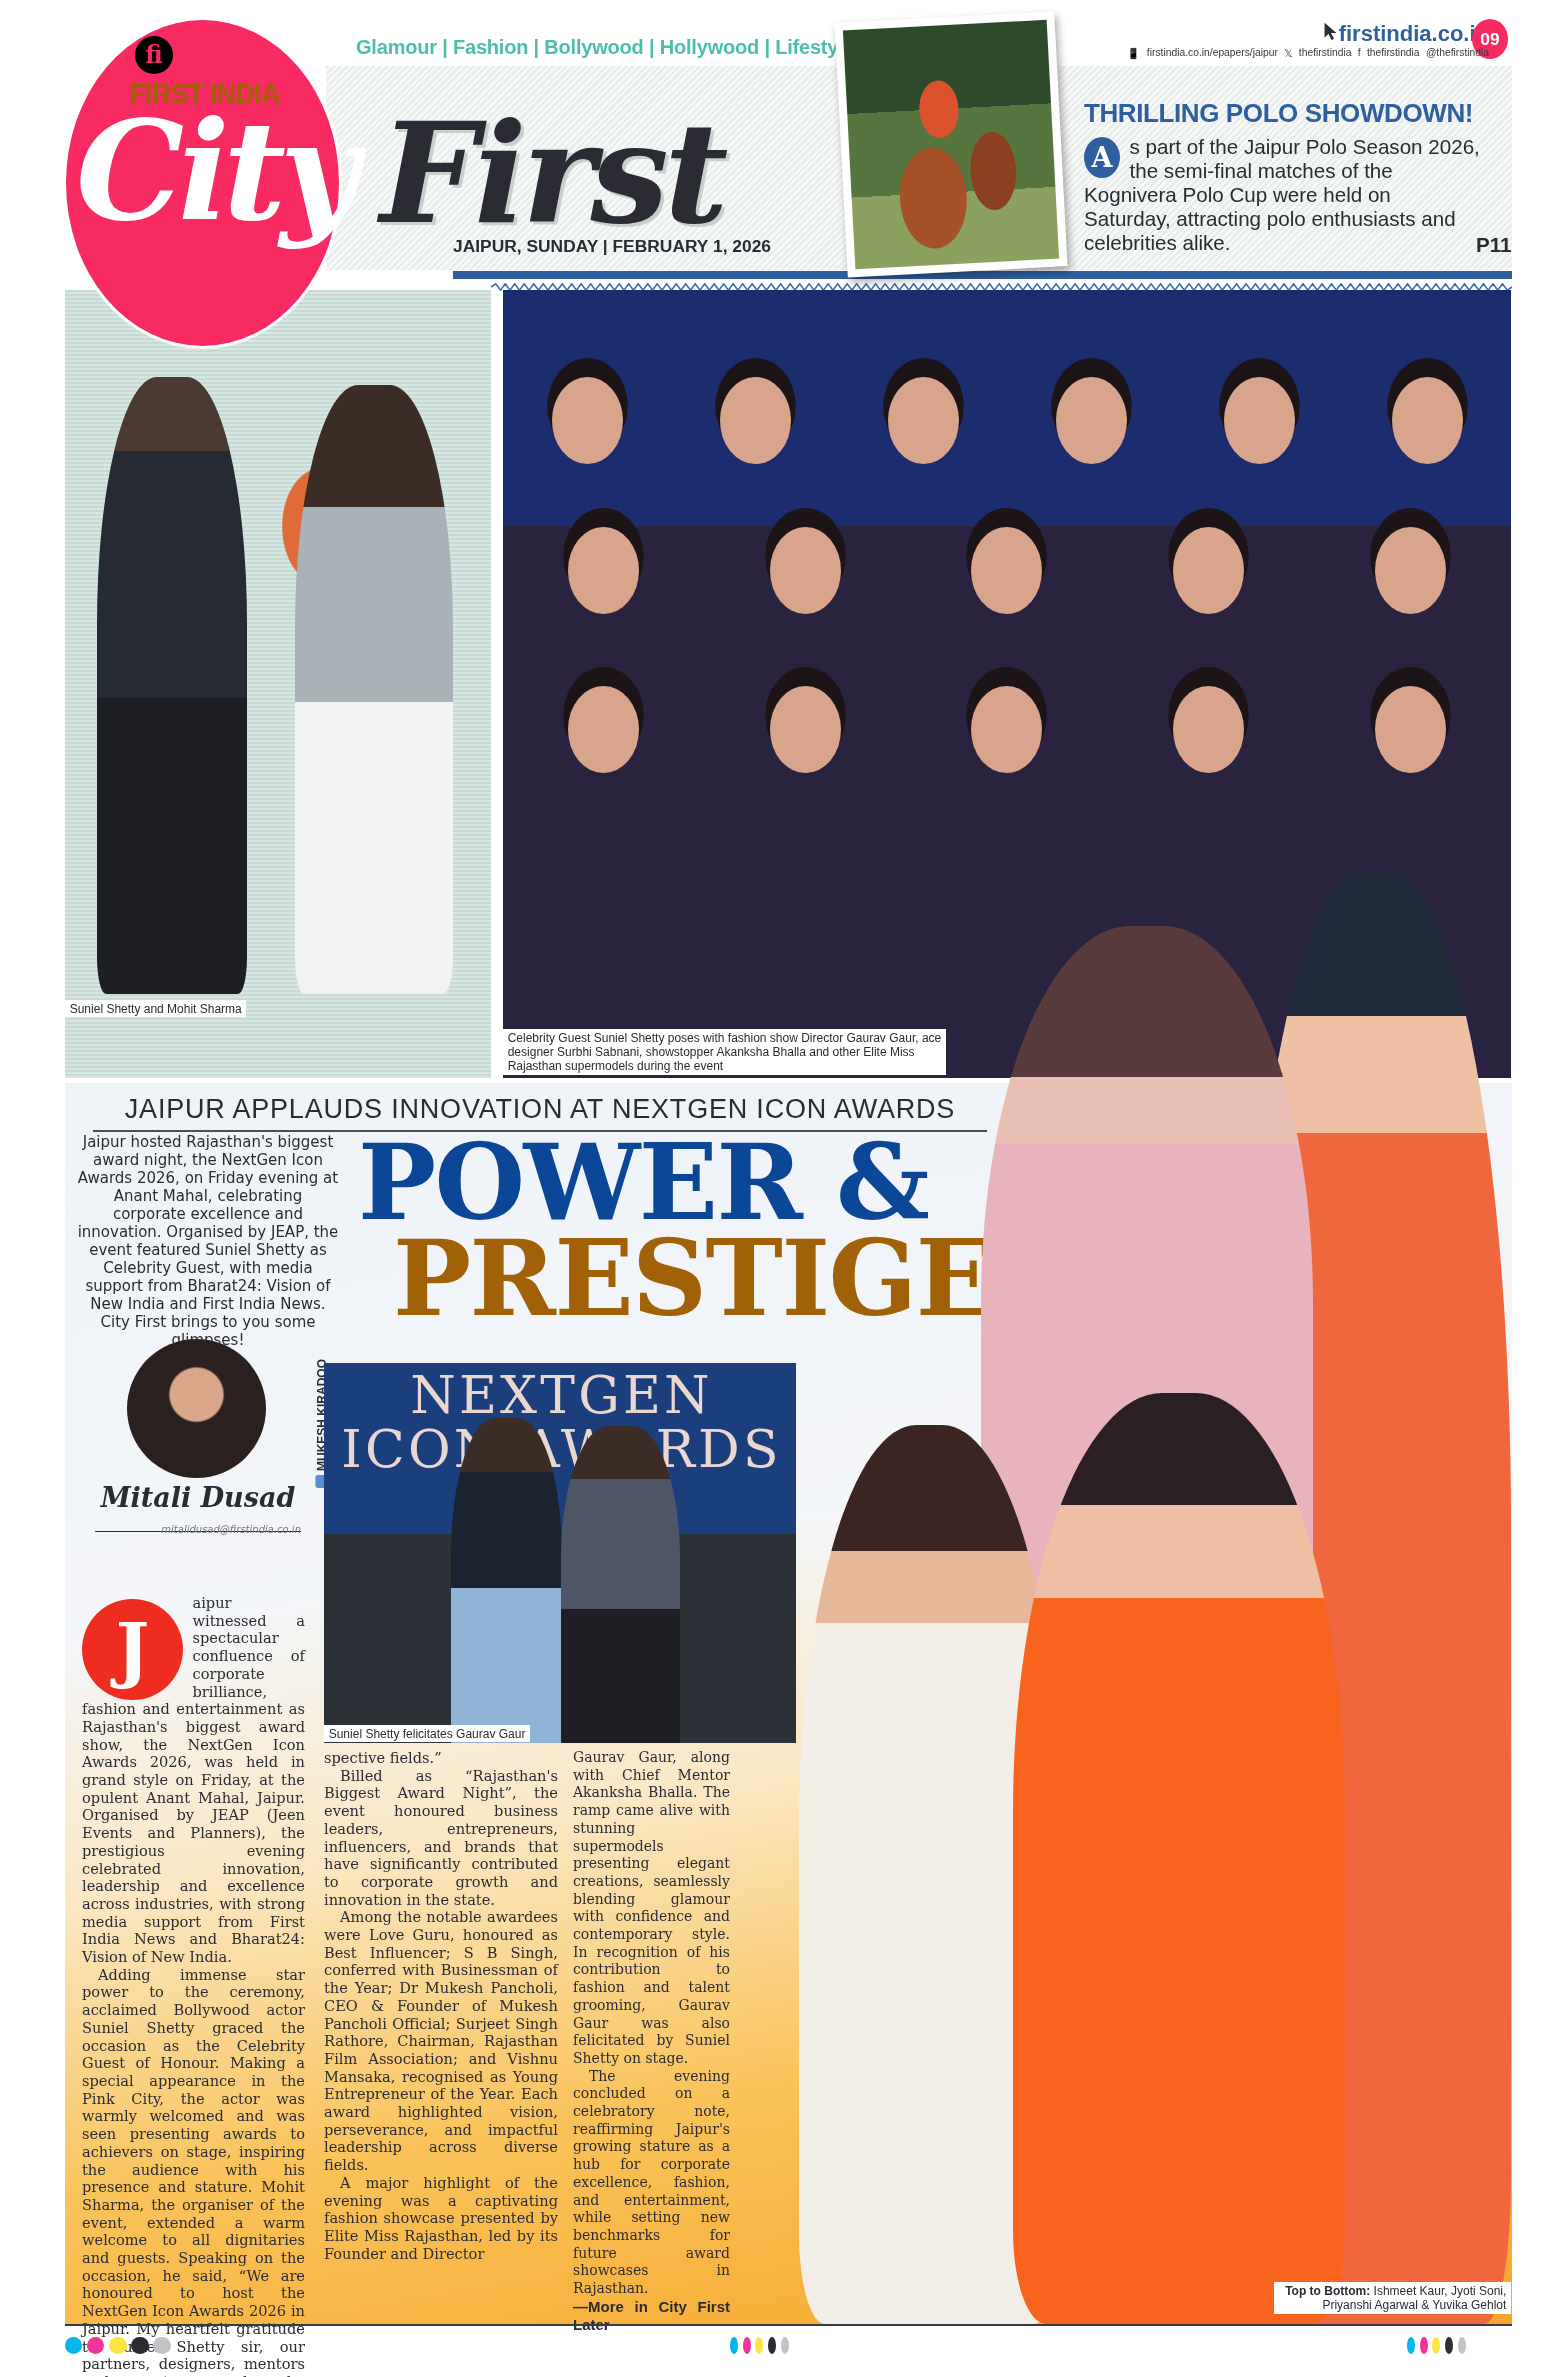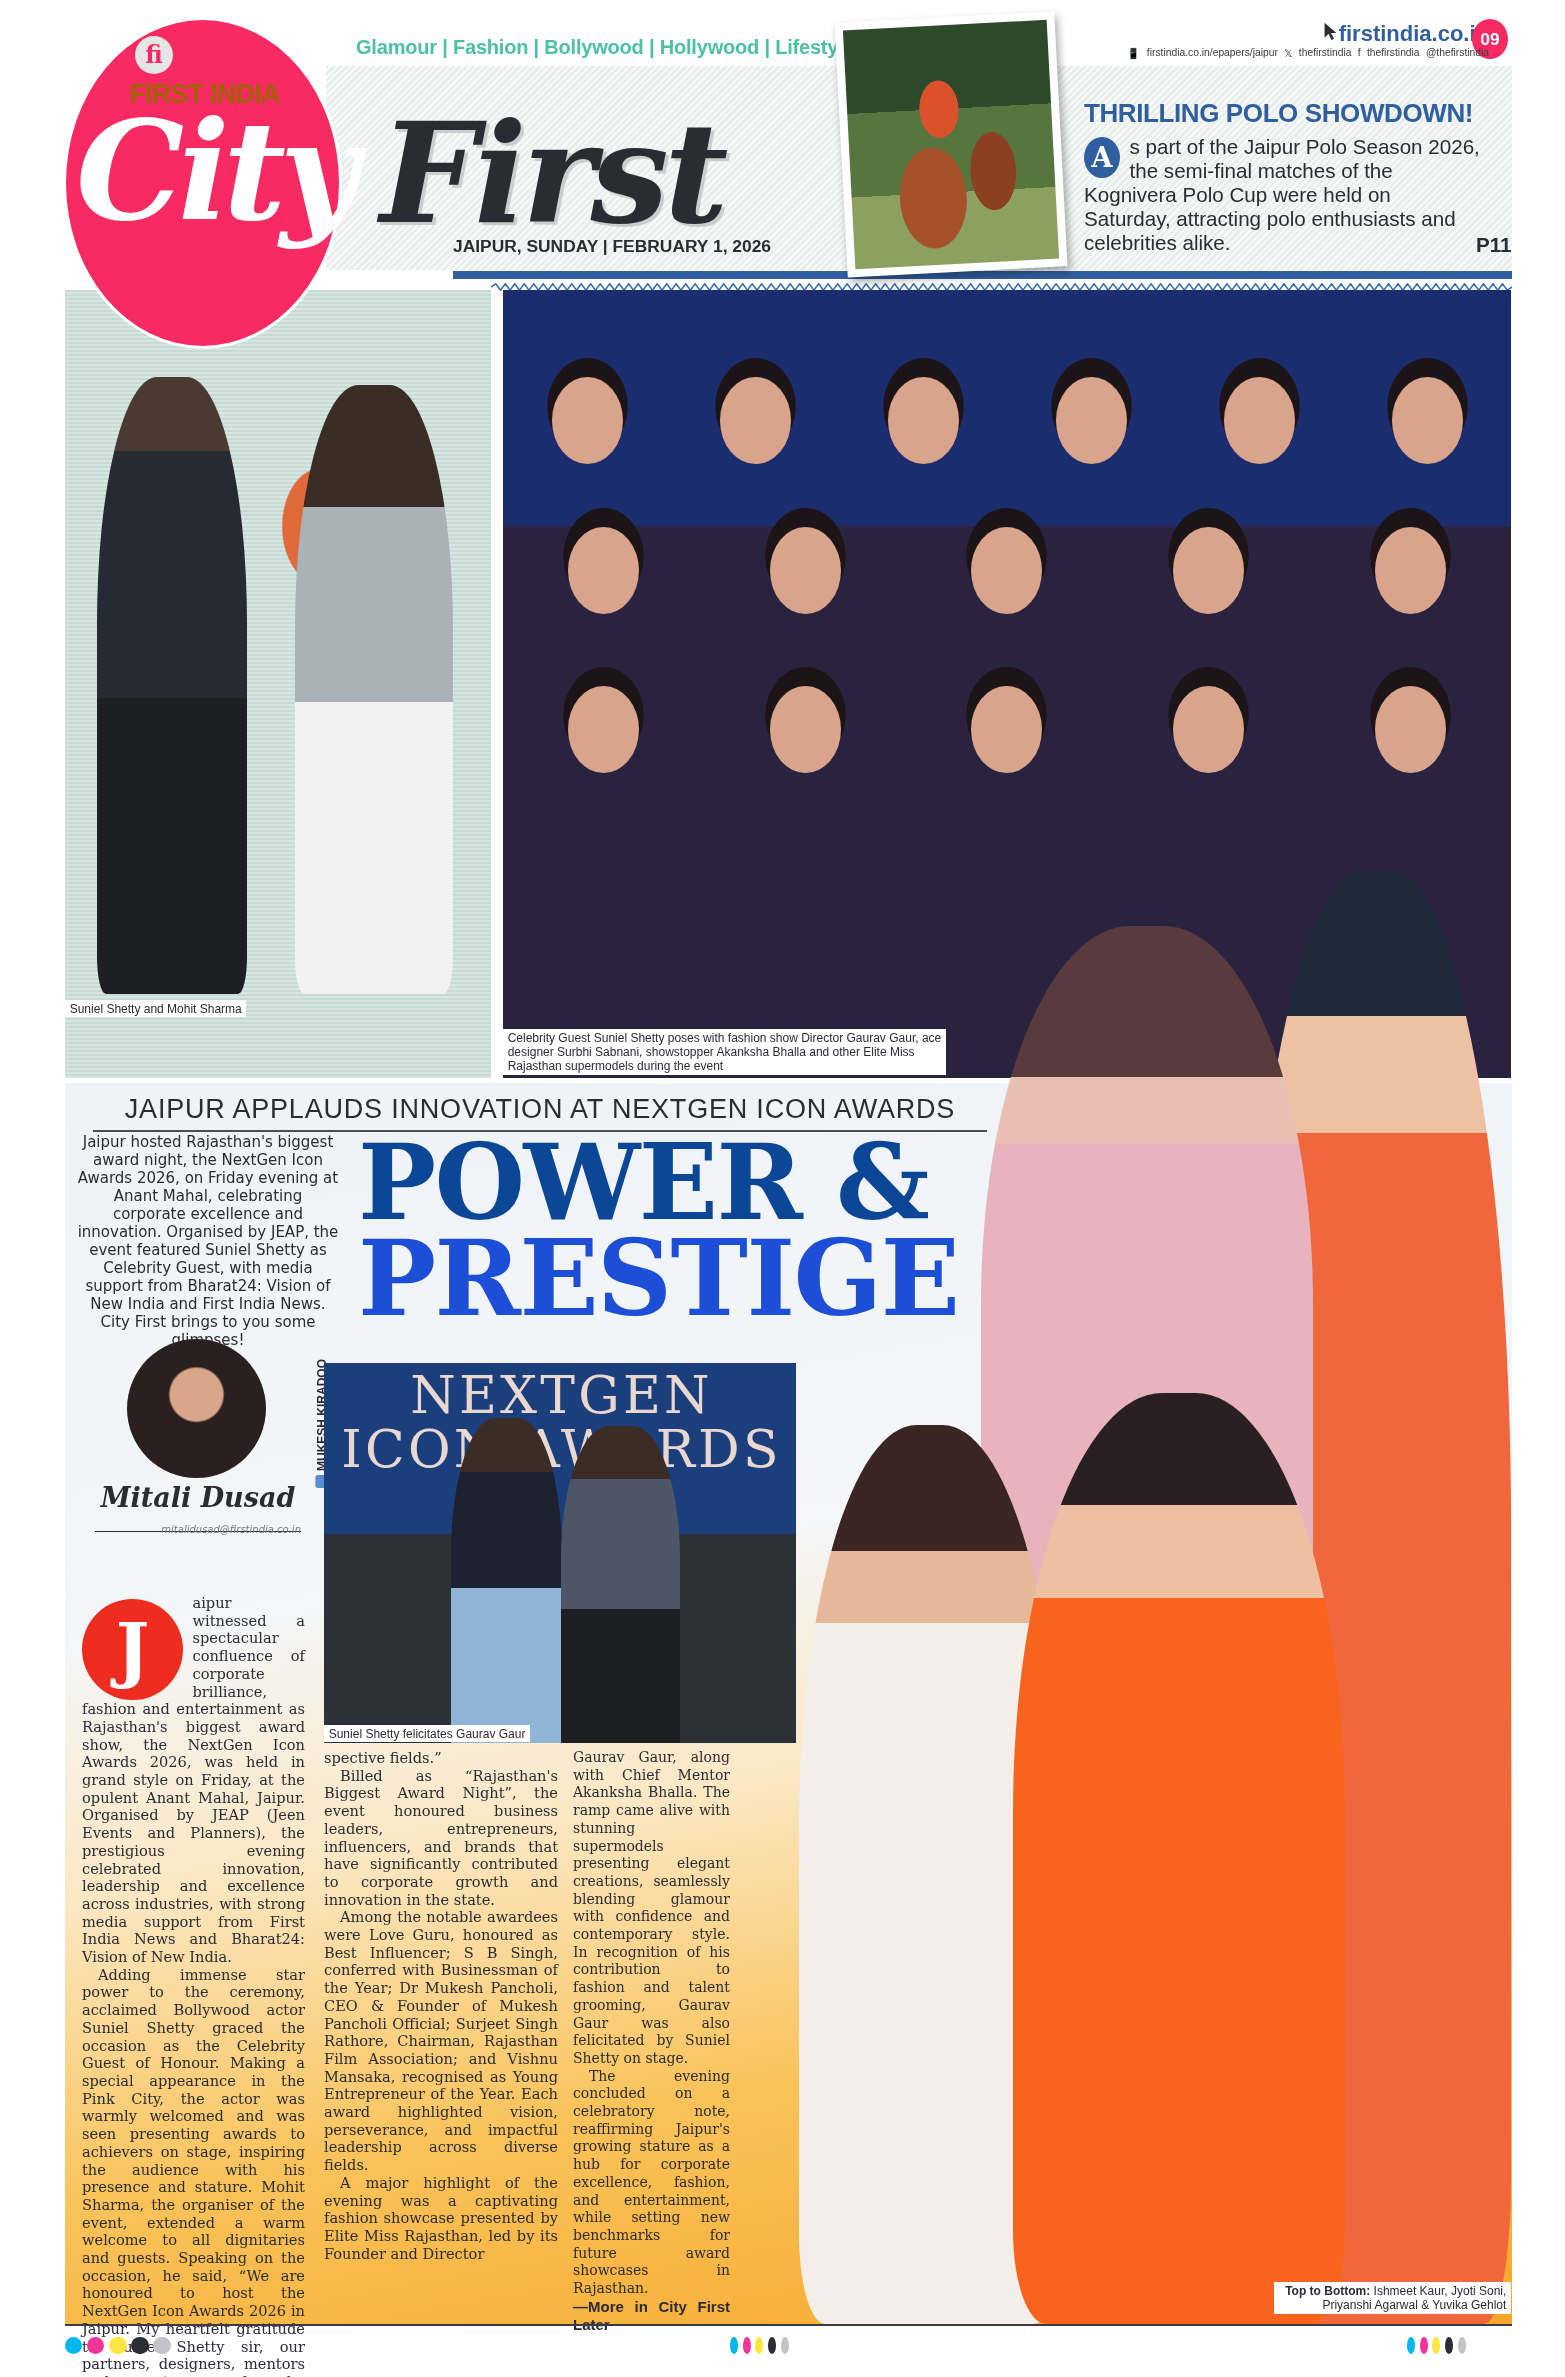--- a/index.html
+++ b/index.html
@@ -13,21 +13,21 @@
   }
   .blue-rule { position: absolute; left: 453px; top: 271px; width: 1059px; height: 8px; background: #2f5f9e; }
   .wave-line { position: absolute; left: 491px; top: 283px; width: 1021px; height: 8px; }
 
   .logo-circle {
     position: absolute; left: 63px; top: 17.4px; width: 279px; height: 332px;
     border-radius: 50%; background: #f82a62; border: 3.2px solid #ffffff; z-index: 6;
   }
   .logo-fi {
     position: absolute; left: 135px; top: 36px; width: 38px; height: 38px; border-radius: 50%;
-    background: #e5e5e5; color: #f82a62; font-family: "DejaVu Serif", serif; font-weight: bold;
+    background: #000000; color: #f82a62; font-family: "DejaVu Serif", serif; font-weight: bold;
     font-size: 24px; text-align: center; line-height: 38px; z-index: 7;
   }
   .logo-first-india {
     position: absolute; left: 78px; top: 79px; width: 253px; text-align: center; z-index: 7;
     color: #a16207; font-weight: bold; font-size: 27px; letter-spacing: -0.8px;
     font-family: "Liberation Sans", sans-serif;
   }
   .logo-city {
     position: absolute; left: 76px; top: 103px; z-index: 7; color: #ffffff;
     font-family: "DejaVu Serif", serif; font-style: italic; font-weight: bold;
@@ -128,21 +128,21 @@
   }
   .intro {
     position: absolute; left: 76px; top: 1133px; width: 264px; text-align: center; color: #2b2c33;
     font-size: 15px; line-height: 18px; font-family: "DejaVu Sans", sans-serif;
   }
   .headline {
     position: absolute; left: 358px; top: 1135px; line-height: 0.92; font-weight: bold;
     font-family: "DejaVu Serif", serif; letter-spacing: -1.6px;
   }
   .headline .l1 { color: #0c4797; font-size: 104px; display: block; }
-  .headline .l2 { color: #1d4ed8; font-size: 104px; display: block; }
+  .headline .l2 { color: #a16207; font-size: 104px; display: block; margin-left: 35px; }
 
   .author-photo {
     position: absolute; left: 127px; top: 1339px; width: 139px; height: 139px; border-radius: 50%;
     background: radial-gradient(circle at 50% 40%, #d9a68a 0 24%, #2b2020 26% 100%);
   }
   .author-name {
     position: absolute; left: 95px; top: 1482px; width: 206px; text-align: center;
     font-family: "DejaVu Serif", serif; font-style: italic; font-weight: bold; font-size: 27px; color: #2b2c33;
     border-bottom: 1.6px solid #2b2c33; padding-bottom: 18px;
   }

